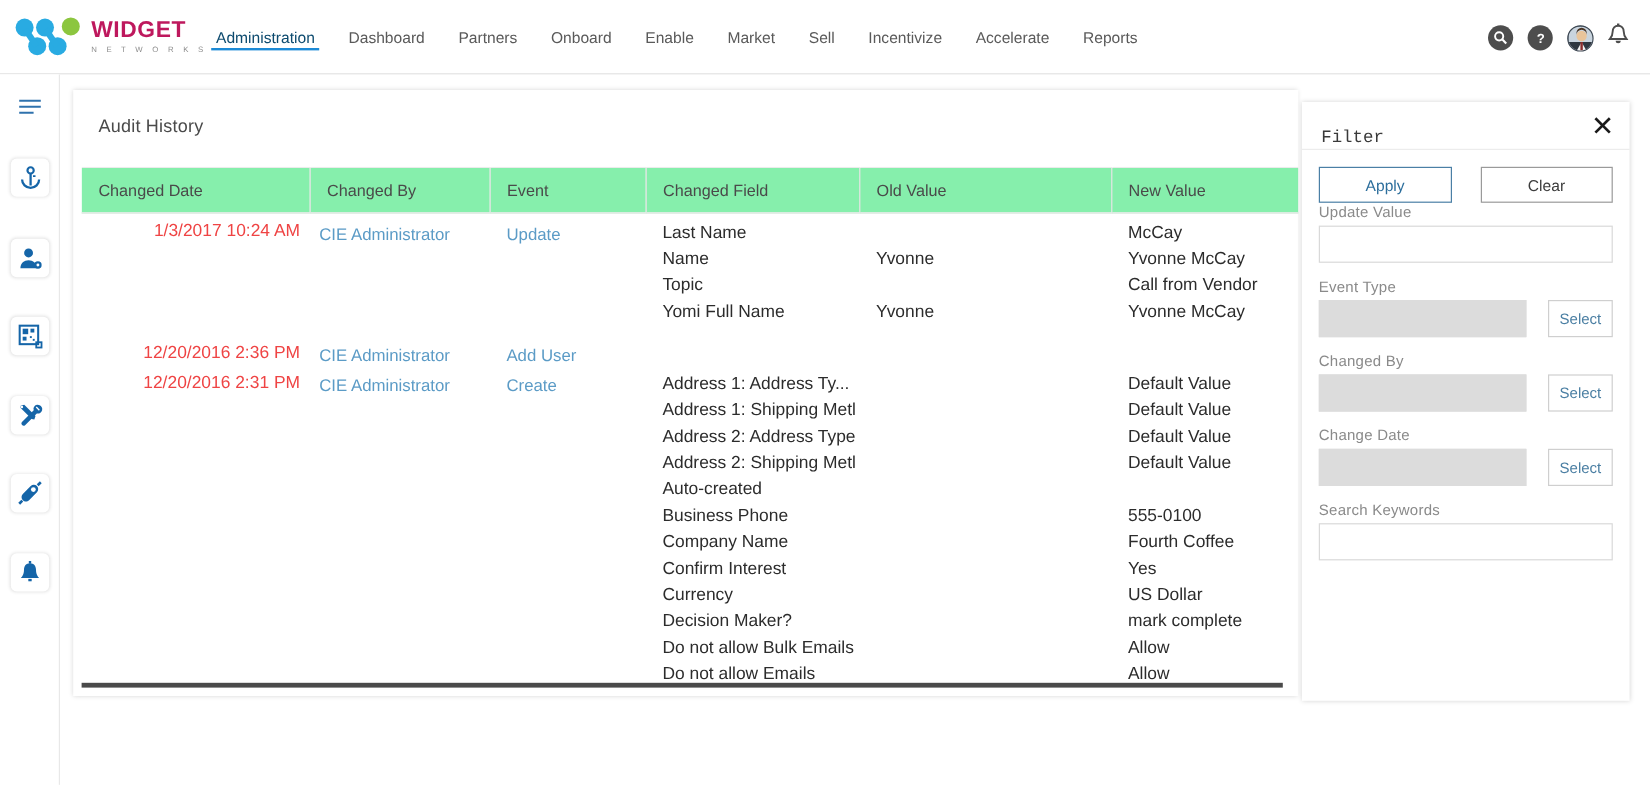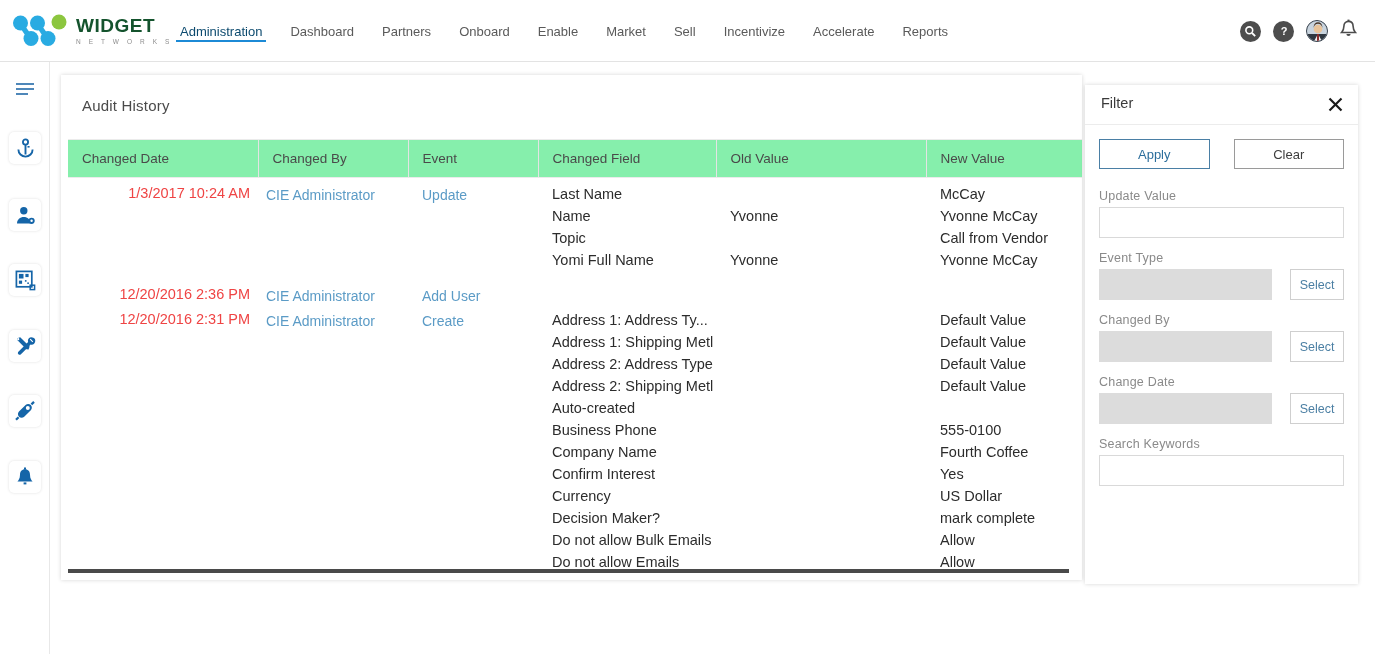--- a/index.html
+++ b/index.html
@@ -16,21 +16,21 @@
     background: #ffffff;
     border-bottom: 1px solid #e3e3e3;
   }
   .logo-wrap {
     position: absolute; left: 12px; top: 13px;
     display: flex; align-items: center; gap: 8px;
   }
   .logo-mark { width: 56px; height: 36px; display: block; }
   .logo-text { display: flex; flex-direction: column; justify-content: center; }
   .logo-name {
-    font-size: 19px; font-weight: bold; color: #14532d;
+    font-size: 19px; font-weight: bold; color: #be185d;
     letter-spacing: 0.5px; line-height: 19px;
   }
   .logo-sub {
     font-size: 6.5px; color: #8d8d8d; letter-spacing: 3.1px;
     line-height: 10px; margin-top: 2px;
   }
 
   .nav {
     position: absolute; left: 166px; top: 0; height: 62px;
     display: flex; align-items: center; gap: 0;
@@ -145,30 +145,30 @@
     position: absolute; left: 1085px; top: 85px;
     width: 273px; height: 499px;
     background: #ffffff;
     box-shadow: 0 0 4px rgba(0,0,0,0.17);
   }
   .filter-head {
     position: relative; height: 40px;
     border-bottom: 1px solid #ececec;
   }
   .filter-head .ftitle {
-    position: absolute; left: 16px; top: 10px;
-    font-size: 14.5px; color: #3a3a3a;
+    position: absolute; left: 16px; top: 22px;
+    font-size: 14.5px; color: #3a3a3a; font-family: Liberation Mono, monospace;
   }
   .close-x {
     position: absolute; right: 12px; top: 8px;
     width: 22px; height: 22px; cursor: pointer;
     display: flex; align-items: center; justify-content: center;
   }
   .filter-body { padding: 14px 14px 0 14px; }
-  .btn-row { display: flex; gap: 24px; margin-bottom: 20px; }
+  .btn-row { display: flex; gap: 24px; margin-bottom: 1px; }
   .btn {
     flex: 1; height: 30px; background: #fff; font-size: 13px;
     display: flex; align-items: center; justify-content: center;
     cursor: pointer;
   }
   .btn-apply { border: 1px solid #4a7fa5; color: #2c6e9c; }
   .btn-clear { border: 1px solid #9a9a9a; color: #3d3d3d; }
 
   .fld-label {
     font-size: 12.5px; color: #8a8a8a; margin-bottom: 4px;

